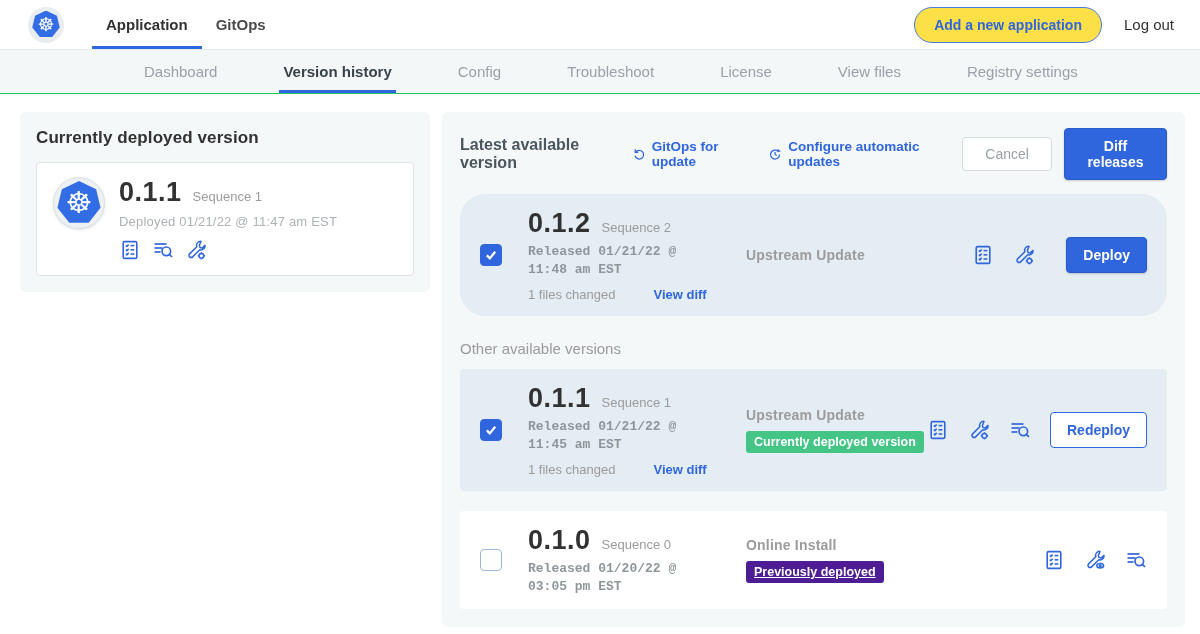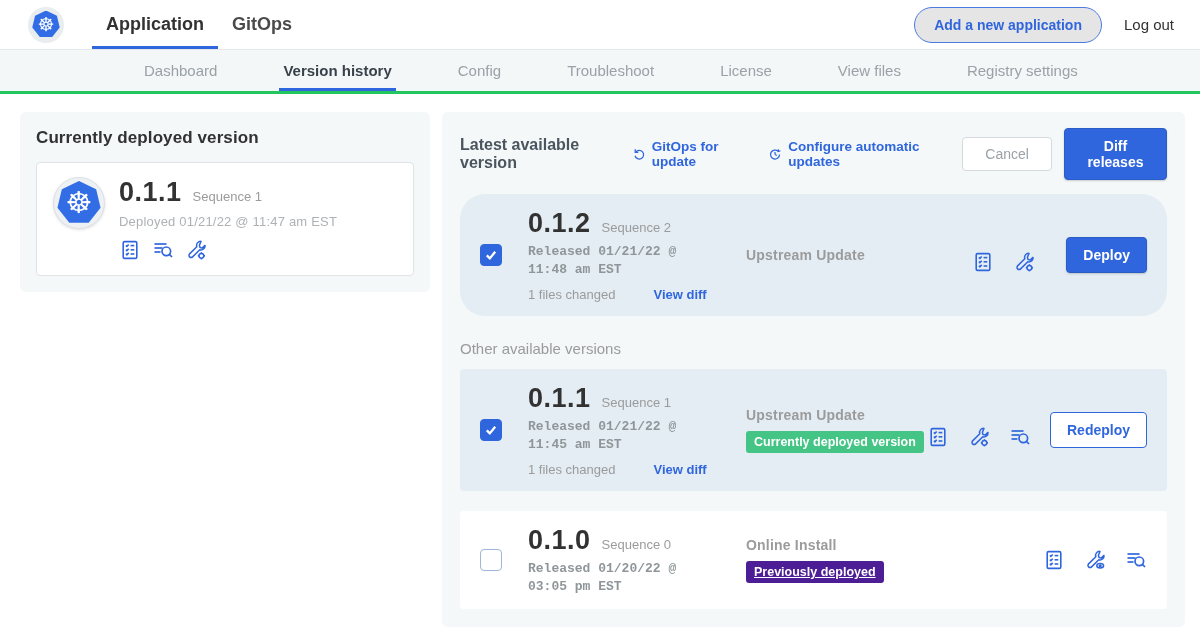--- a/index.html
+++ b/index.html
@@ -9,30 +9,30 @@
   
   .header { height:50px; background:#fff; border-bottom:1px solid #e4e8ea;
     display:flex; align-items:center; padding:0 26px 0 28px; }
   .logo-badge { width:36px; height:36px; border-radius:50%; background:#e9edef;
     display:flex; align-items:center; justify-content:center; margin-right:28px; }
   .hept { width:28px; height:28px; background:#326de6; display:flex; align-items:center;
     justify-content:center; clip-path:polygon(50% 0%,89% 19%,99% 61%,72% 95%,28% 95%,1% 61%,11% 19%); }
   .hept span { color:#fff; font-size:19px; line-height:1; font-family:"DejaVu Sans",sans-serif; }
   .top-tabs { display:flex; height:100%; }
   .top-tab { display:flex; align-items:center; padding:0 14px; height:100%;
-    font-size:18px; font-weight:700; color:#4a4a4a; cursor:pointer; }
+    font-size:15px; font-weight:700; color:#4a4a4a; cursor:pointer; }
   .top-tab.active { color:#323232; box-shadow:inset 0 -3px 0 #3066dd; }
   .spacer { flex:1; }
-  .pill-btn { background:#e5e5e5; border:1px solid #4a7be0; color:#3066dd; font-weight:700;
+  .pill-btn { background:#fde047; border:1px solid #4a7be0; color:#3066dd; font-weight:700;
     font-size:14px; border-radius:19px; padding:9px 19px; cursor:pointer;
     font-family:"Liberation Sans",sans-serif; margin-right:22px; }
   .logout { font-size:15px; color:#323232; cursor:pointer; }
 
   
-  .subnav { height:44px; background:#f4f7f8; border-bottom:3px solid #22c55e;
+  .subnav { height:44px; background:#f4f7f8; border-bottom:1px solid #22c55e;
     display:flex; align-items:stretch; padding-left:140px; }
   .subtab { display:flex; align-items:center; padding:0 4px; margin-right:58px;
     font-size:15px; color:#9aa1a7; cursor:pointer; }
   .subtab.active { color:#39424b; font-weight:700; box-shadow:inset 0 -3px 0 #3066dd; }
 
   
   .main { display:flex; align-items:flex-start; padding:18px 15px 18px 20px; gap:12px; }
   .panel { background:#f4f8f9; border-radius:6px; }
   .left-panel { width:410px; padding:16px; }
   .right-panel { flex:1; padding:16px 18px 18px 18px; min-height:504px; }
@@ -84,21 +84,21 @@
     line-height:1.35; margin-top:4px;font-family:Liberation Mono, monospace; }
   .files-line { display:flex; align-items:center; margin-top:9px; font-size:13px;gap:24px; }
   .files-changed { color:#9b9b9b; }
   .view-diff { color:#3066dd; font-weight:700; margin-left:14px; cursor:pointer; }
   .src-col { flex:1; padding-left:16px; }
   .src-label { font-size:14px; font-weight:700; color:#9b9b9b; letter-spacing:.2px; }
   .badge { display:inline-block; margin-top:8px; border-radius:3px; padding:4px 8px;
     font-size:12.5px; font-weight:700; color:#fff; }
   .badge.green { background:#44c485; }
   .badge.grey { background:#4c1d95;text-decoration:underline; }
-  .row-actions { display:flex; align-items:flex-end; gap:19px; flex:none; }
+  .row-actions { display:flex; align-items:center; gap:19px; flex:none; }
   .other-label { margin:24px 0 0 0; font-size:15px; color:#9b9b9b; }
   .mt12 { margin-top:12px; }
   .mt20 { margin-top:20px; }
 </style>
 </head>
 <body>
 
 <div class="header">
   <div class="logo-badge">
     <div class="hept">

